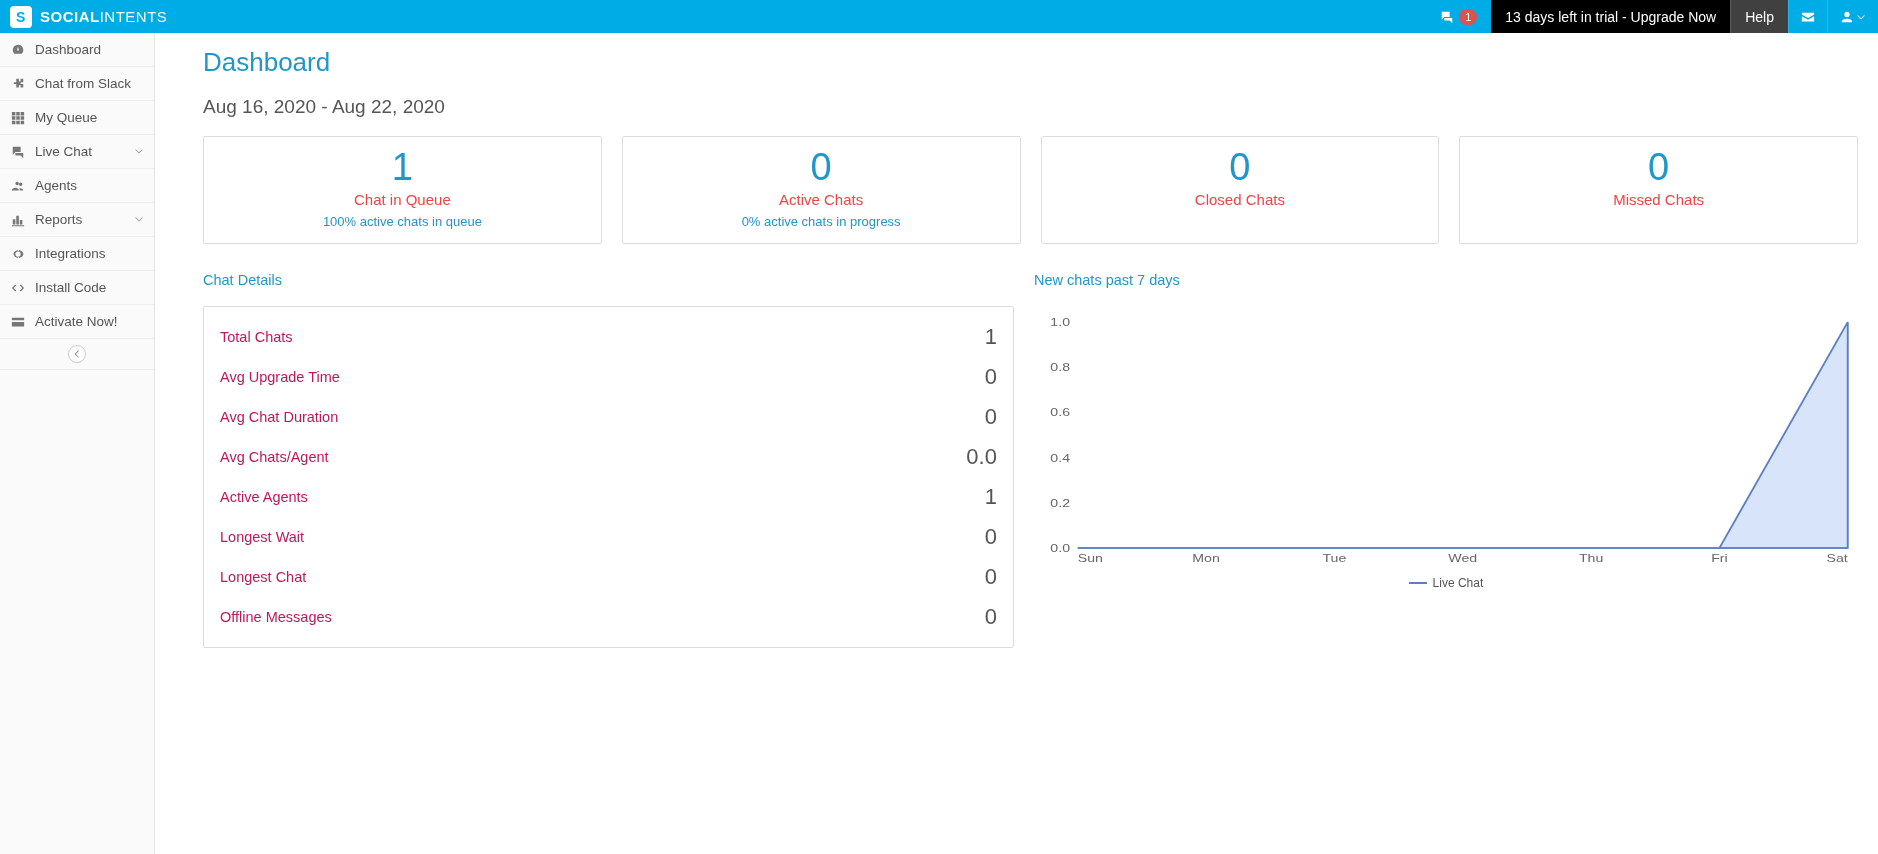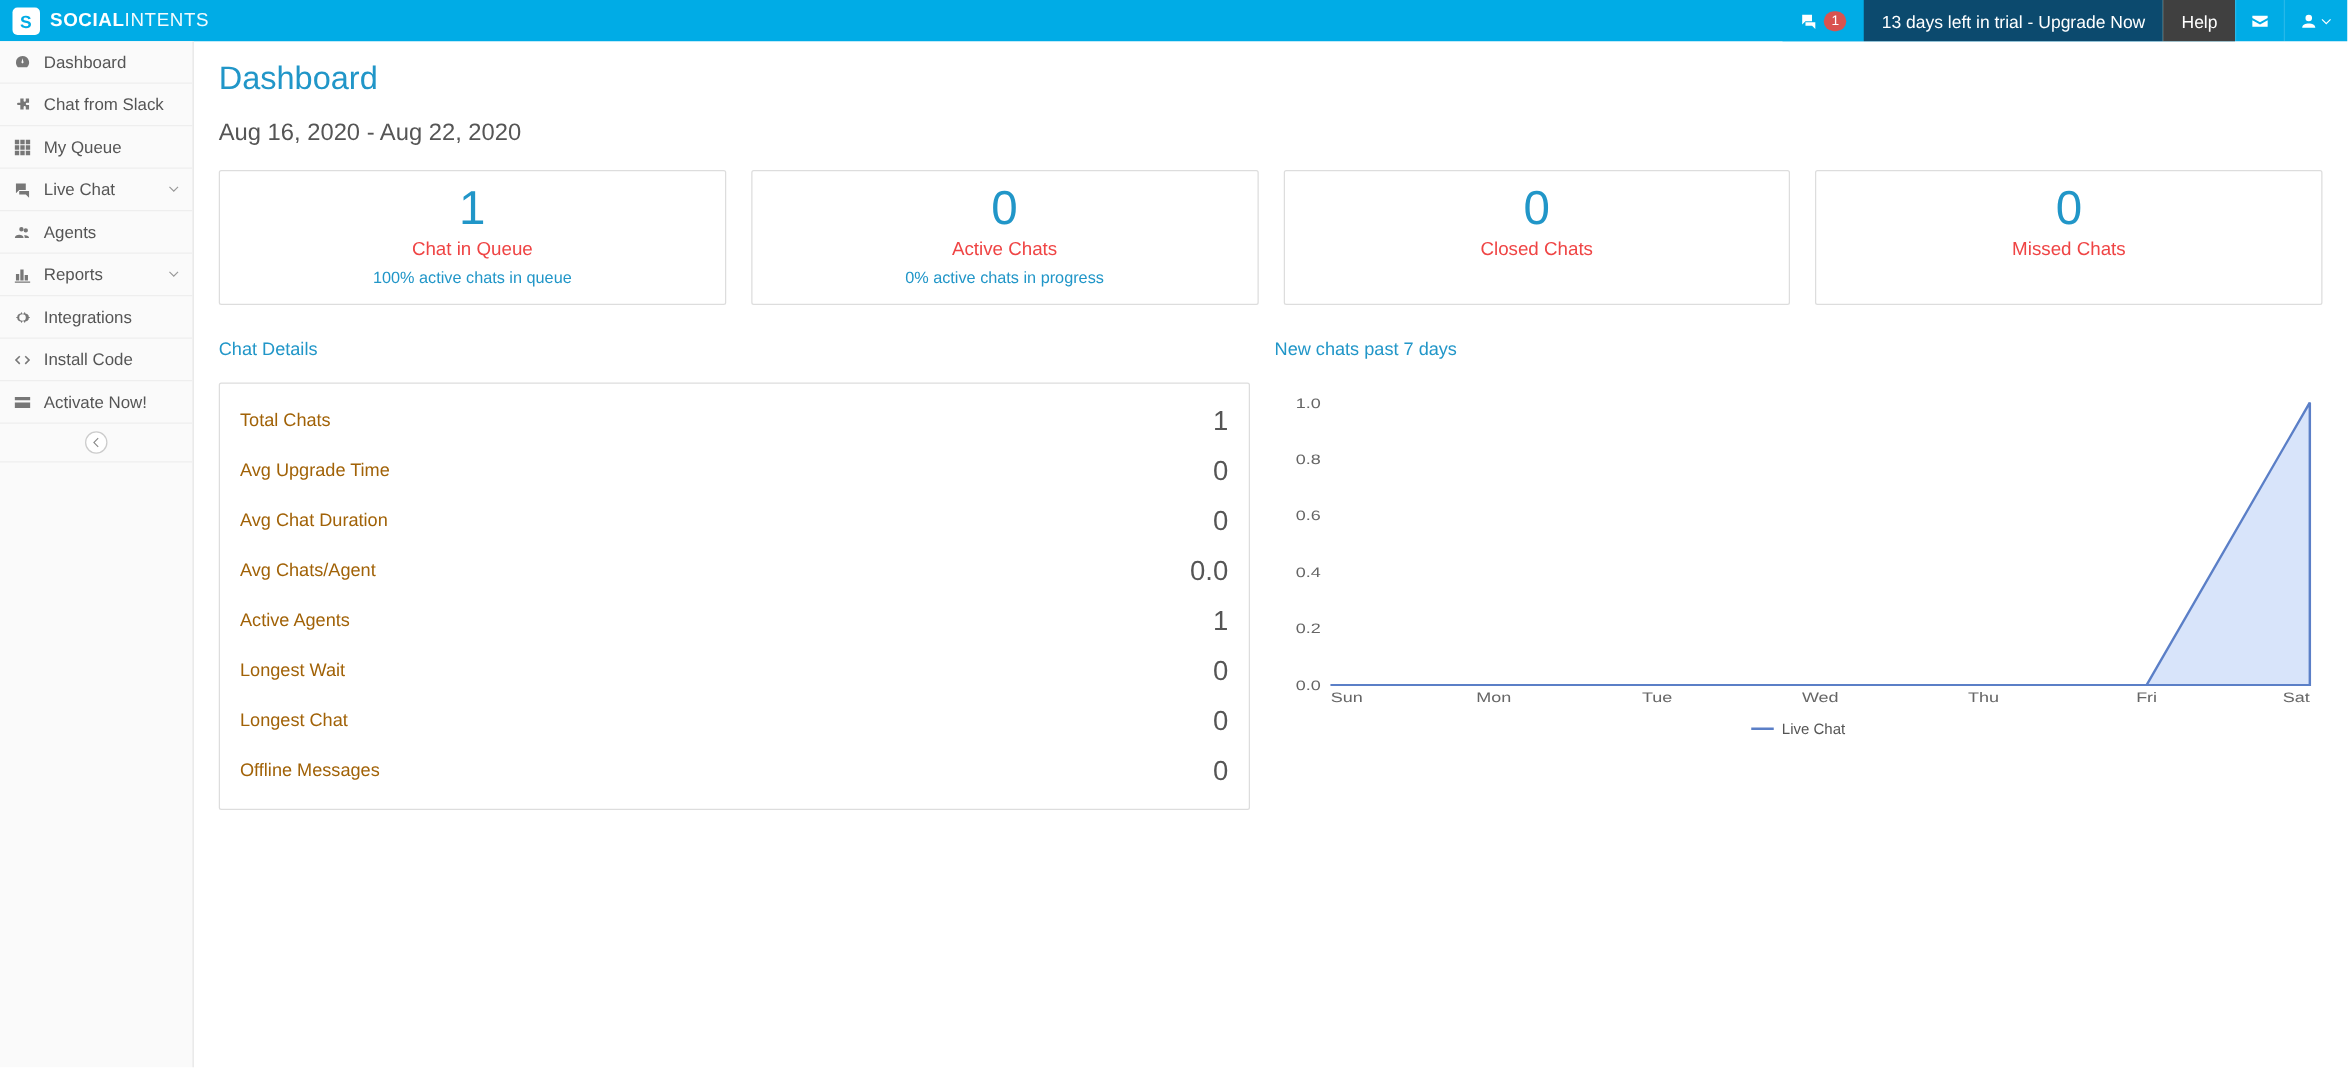--- a/index.html
+++ b/index.html
@@ -57,29 +57,29 @@
   .notif-badge {
     background: #d9534f;
     color: #fff;
     border-radius: 8px;
     padding: 0 6px;
     font-size: 11px;
     margin-left: 5px;
     line-height: 16px;
   }
   .topbar-btn.trial {
-    background: #0c4a6e;
+    background: #000000;
     border-left: none;
   }
   .topbar-btn.help { background: #404040; }
   .topbar-btn.icon-only { padding: 0 12px; }
   .topbar-btn svg { fill: #fff; }
 
   
-  .layout { display: flex; height: calc(100vh - 33px); }
+  .layout { display: flex; height: calc(100vh - 33px); gap: 28px; }
   .sidebar {
     width: 155px;
     background: #fafafa;
     border-right: 1px solid #e5e5e5;
     flex-shrink: 0;
   }
   .side-item {
     display: flex;
     align-items: center;
     padding: 9px 10px;
@@ -183,21 +183,21 @@
     border: 1px solid #ddd;
     border-radius: 2px;
     padding: 10px 16px;
   }
   .detail-row {
     display: flex;
     justify-content: space-between;
     align-items: center;
     padding: 7px 0;
   }
-  .detail-row .label { font-size: 14.5px; color: #a16207; }
+  .detail-row .label { font-size: 14.5px; color: #be185d; }
   .detail-row .value { font-size: 22px; color: #555; font-weight: 300; }
 
   
   .chart-wrap {
     position: relative;
     padding: 10px 0 0 0;
   }
   .chart-svg { width: 100%; height: 260px; display: block; }
   .area { fill: rgba(100, 149, 237, 0.25); stroke: #5b7fc7; stroke-width: 1.5; }
   .legend {

